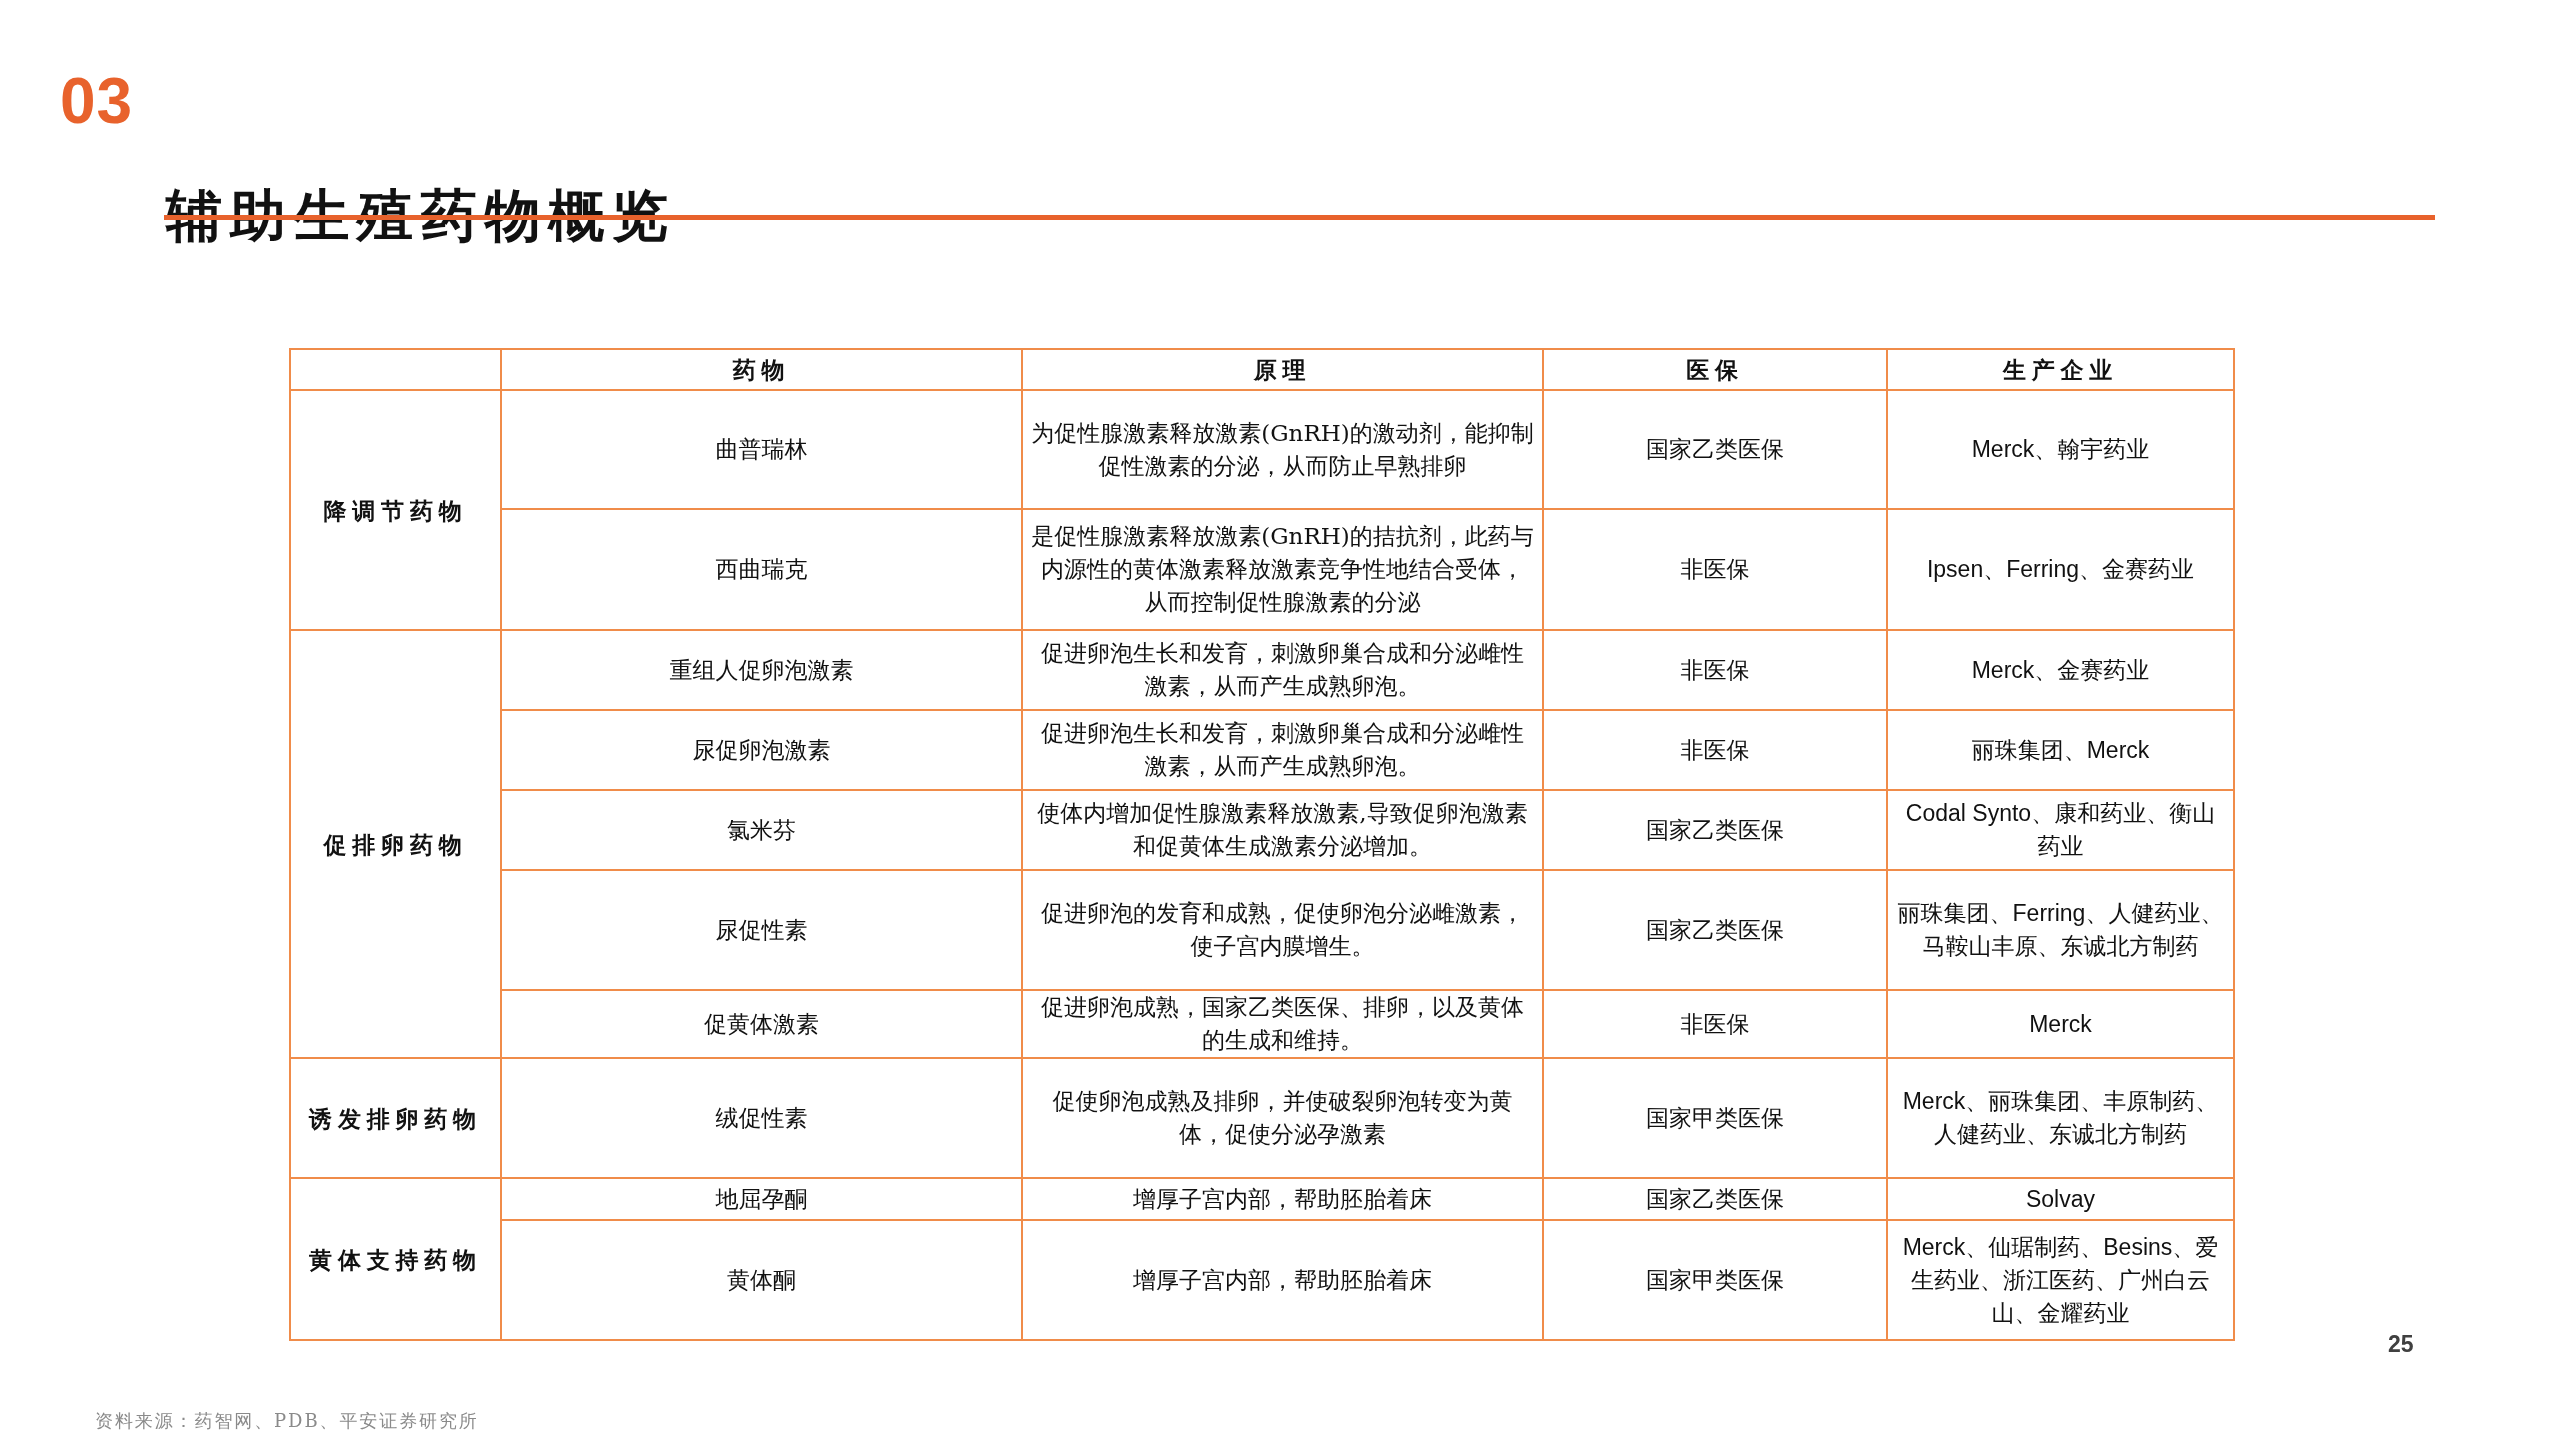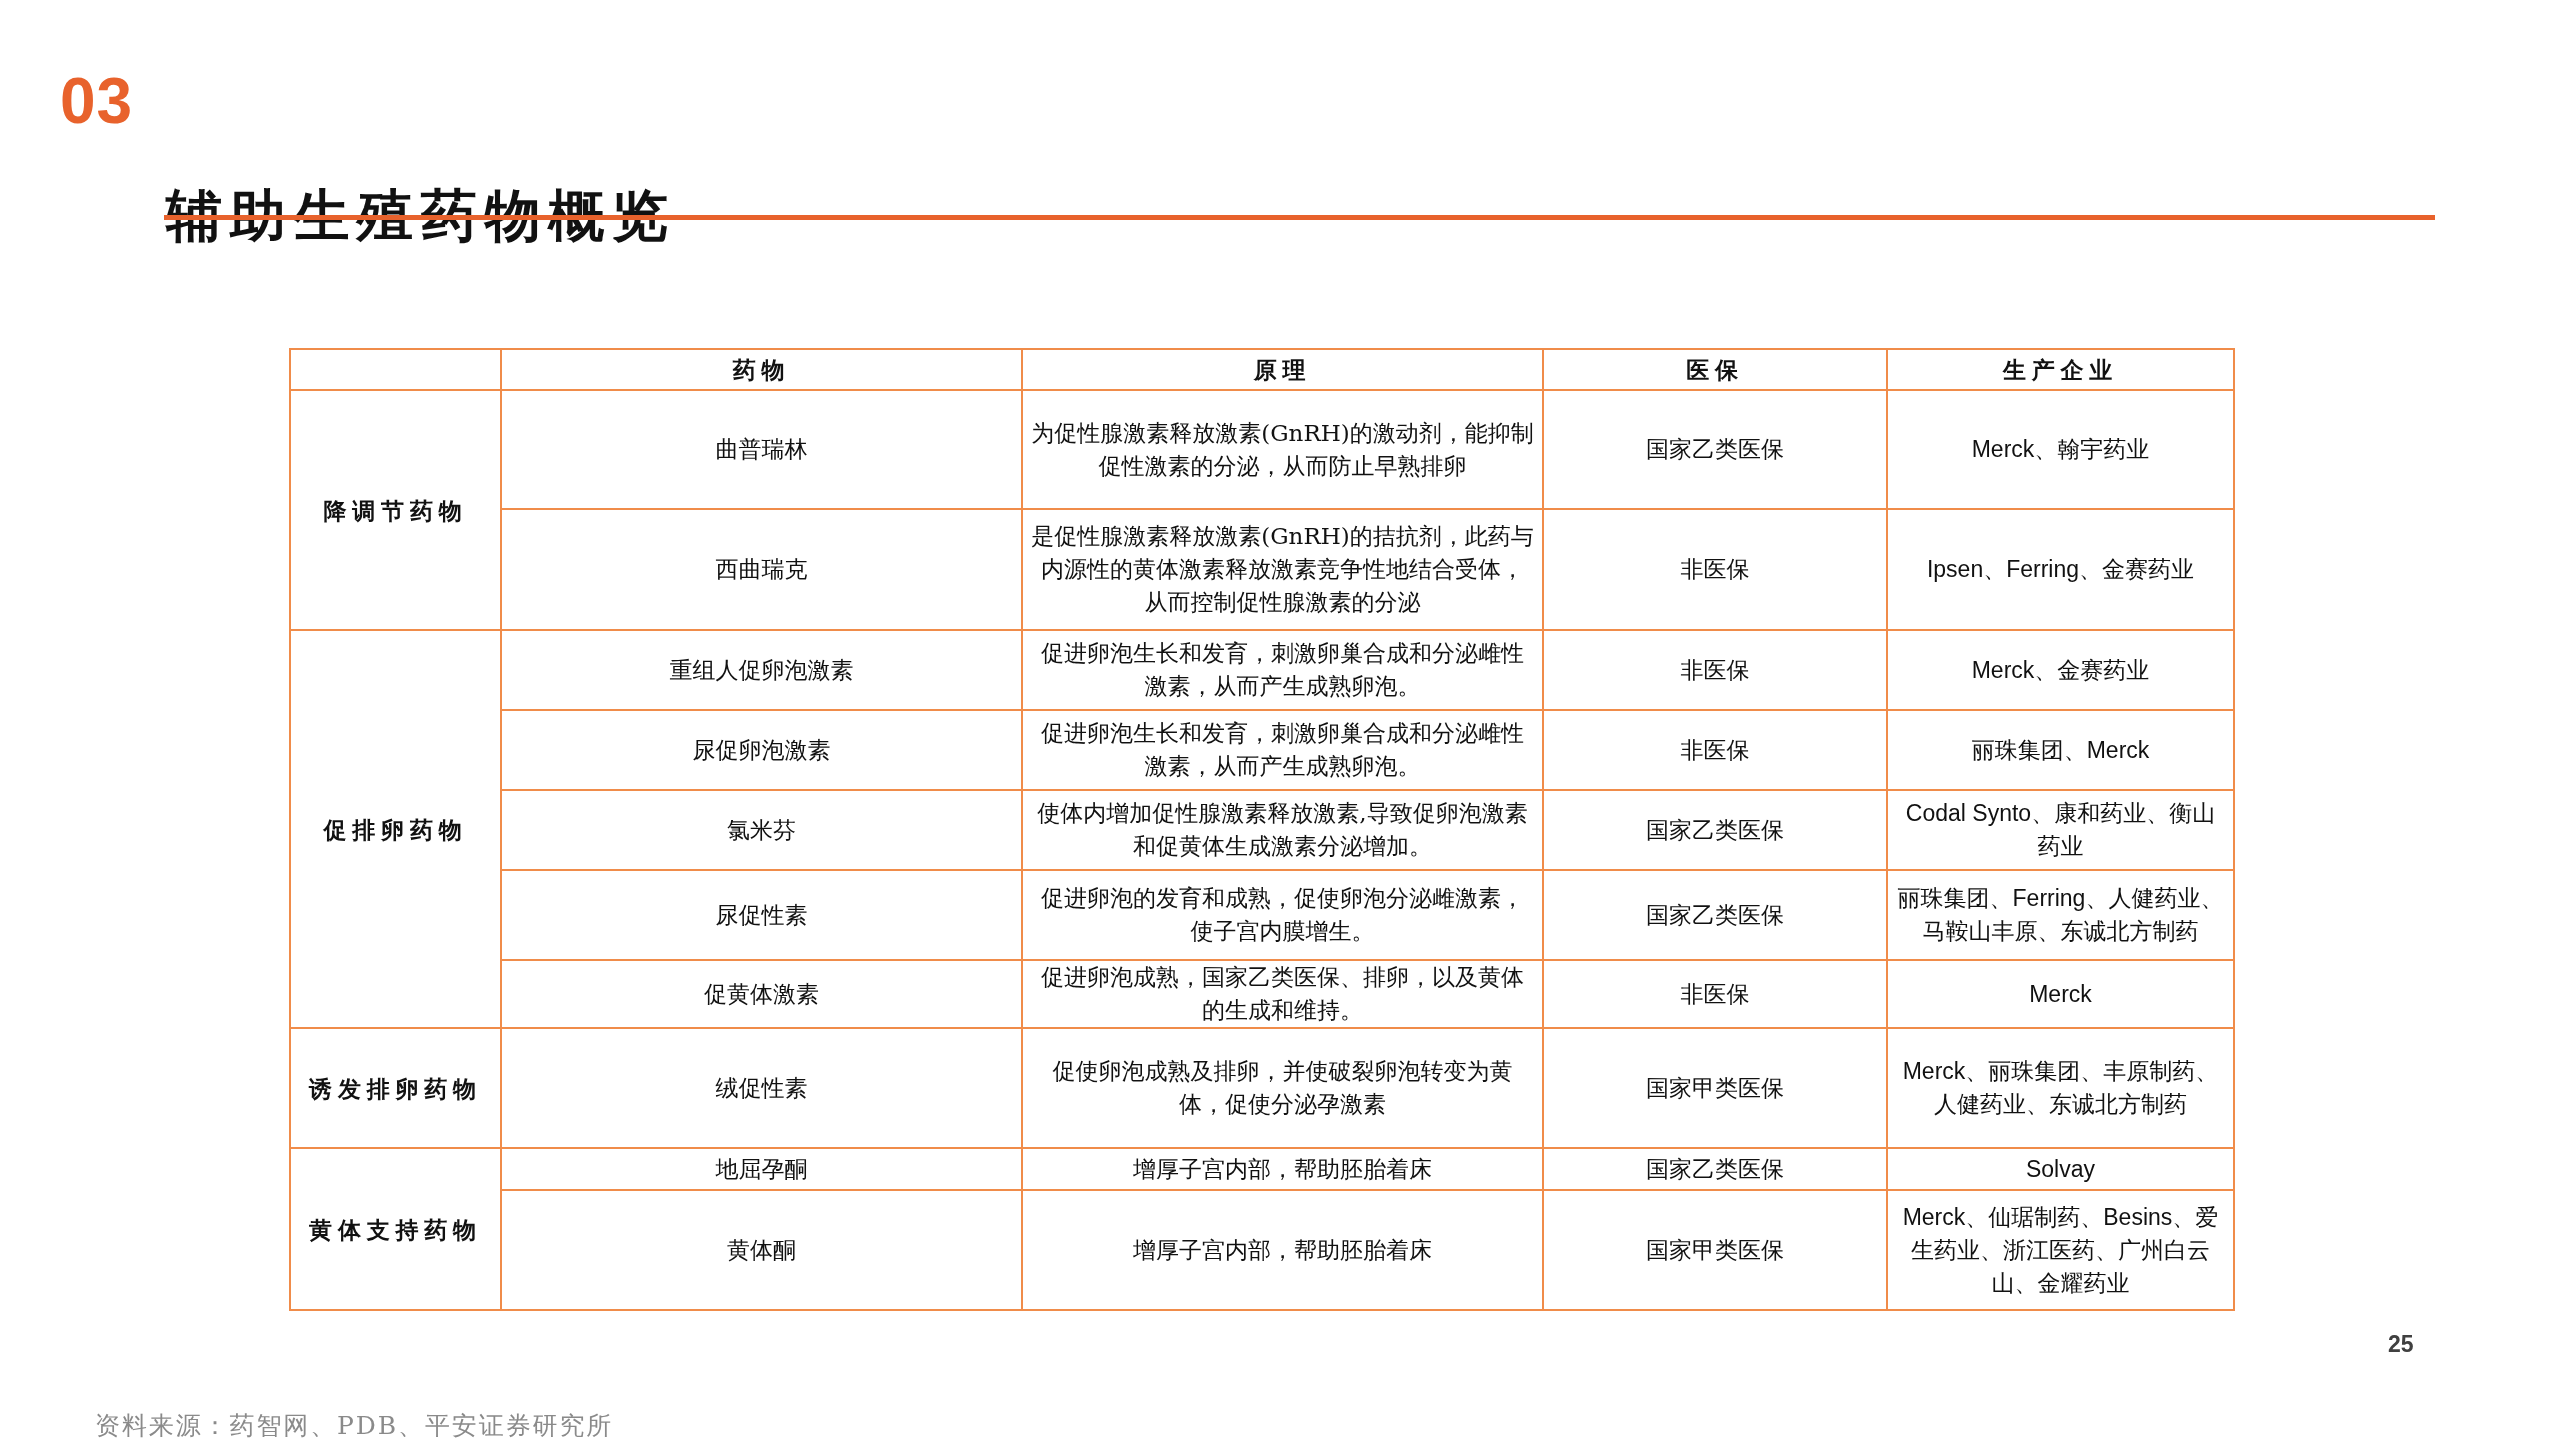--- a/index.html
+++ b/index.html
@@ -28,21 +28,21 @@
   table.drugs td, table.drugs th {
     border: 2.9px solid #f08c4a;
     text-align: center; vertical-align: middle;
     font-size: 23px; line-height: 33px; padding: 0 7.7px;
   }
   table.drugs th { font-weight: bold; height: 39px; letter-spacing: 5.8px; }
   td.cat { font-weight: bold; letter-spacing: 5.8px; }
   td.prod { font-family: "Liberation Sans", "DejaVu Sans", sans-serif; font-size: 24px; }
   .source {
     position: absolute; left: 95px; top: 1409px;
-    font-size: 25px; color: #8a8a8a; letter-spacing: 1.9px;
+    font-size: 18px; color: #8a8a8a; letter-spacing: 1.9px;
   }
   .page-num {
     position: absolute; left: 2388px; top: 1331px;
     font-family: "Liberation Sans", "DejaVu Sans", sans-serif;
     font-weight: bold; font-size: 23px; color: #404040;
   }
 </style>
 </head>
 <body>
 
@@ -95,21 +95,21 @@
       <td>促进卵泡生长和发育，刺激卵巢合成和分泌雌性激素，从而产生成熟卵泡。</td>
       <td>非医保</td>
       <td class="prod">丽珠集团、Merck</td>
     </tr>
     <tr style="height:80px">
       <td>氯米芬</td>
       <td>使体内增加促性腺激素释放激素,导致促卵泡激素和促黄体生成激素分泌增加。</td>
       <td>国家乙类医保</td>
       <td class="prod">Codal Synto、康和药业、衡山药业</td>
     </tr>
-    <tr style="height:90px">
+    <tr style="height:120px">
       <td>尿促性素</td>
       <td>促进卵泡的发育和成熟，促使卵泡分泌雌激素，使子宫内膜增生。</td>
       <td>国家乙类医保</td>
       <td class="prod">丽珠集团、Ferring、人健药业、马鞍山丰原、东诚北方制药</td>
     </tr>
     <tr style="height:60px">
       <td>促黄体激素</td>
       <td>促进卵泡成熟，国家乙类医保、排卵，以及黄体的生成和维持。</td>
       <td>非医保</td>
       <td class="prod">Merck</td>

